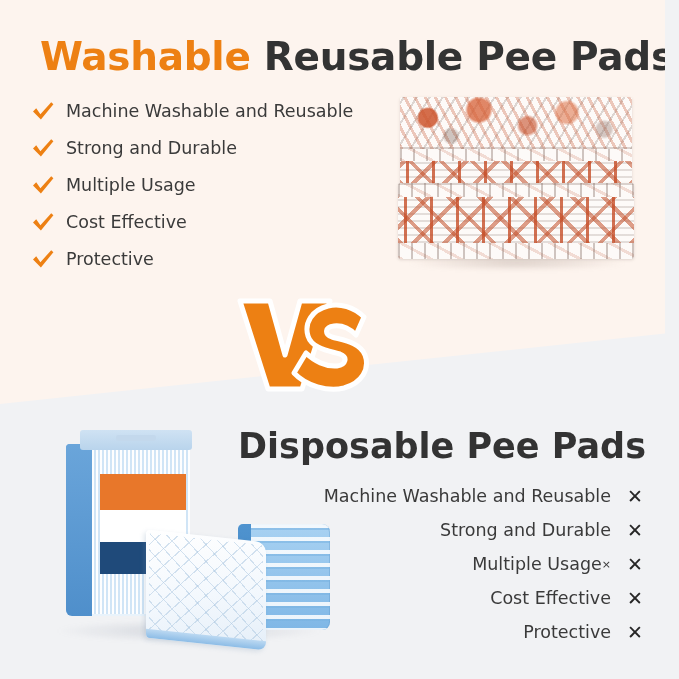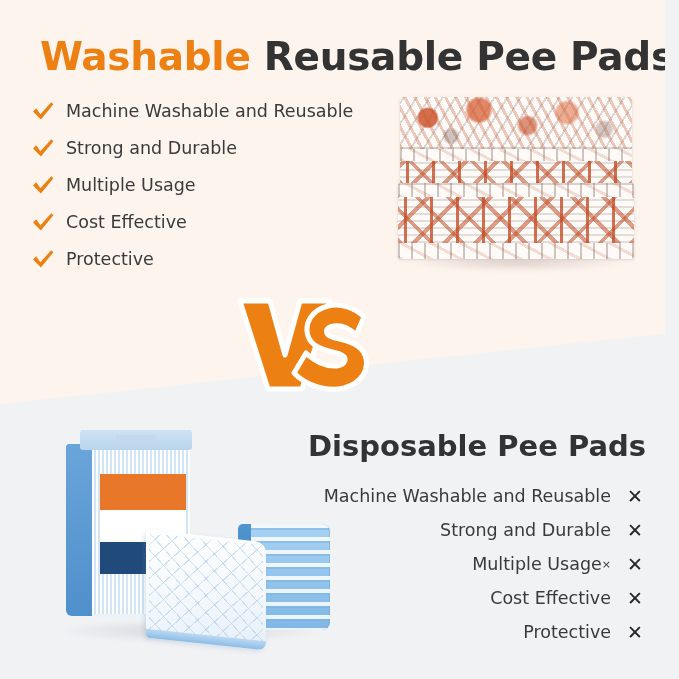--- a/index.html
+++ b/index.html
@@ -77,21 +77,21 @@
   }
   .pad-edge{position:absolute;left:0;right:0;height:2px;background:rgba(130,105,95,.28);}
 
   
   .vs{position:absolute;left:236px;top:293px;width:140px;height:100px;}
   .vs svg{display:block;}
 
   
   .dis-title{
     position:absolute;left:0;top:428px;width:646px;text-align:right;
-    font-size:29px;font-weight:bold;color:#333333;line-height:36px;white-space:nowrap;
+    font-size:35px;font-weight:bold;color:#333333;line-height:36px;white-space:nowrap;
   }
 
   
   .cross-list{position:absolute;left:300px;top:482px;width:346px;}
   .cross-row{display:flex;align-items:center;justify-content:flex-end;height:28px;margin-bottom:6px;}
   .cross-txt{font-size:17.5px;color:#3a3a3a;line-height:20px;white-space:nowrap;}
   .cross-sup{font-size:11px;color:#3a3a3a;}
   .cross-ico{
     width:22px;flex:0 0 22px;margin-left:13px;text-align:center;
     font-size:19px;font-weight:bold;color:#262626;line-height:20px;

